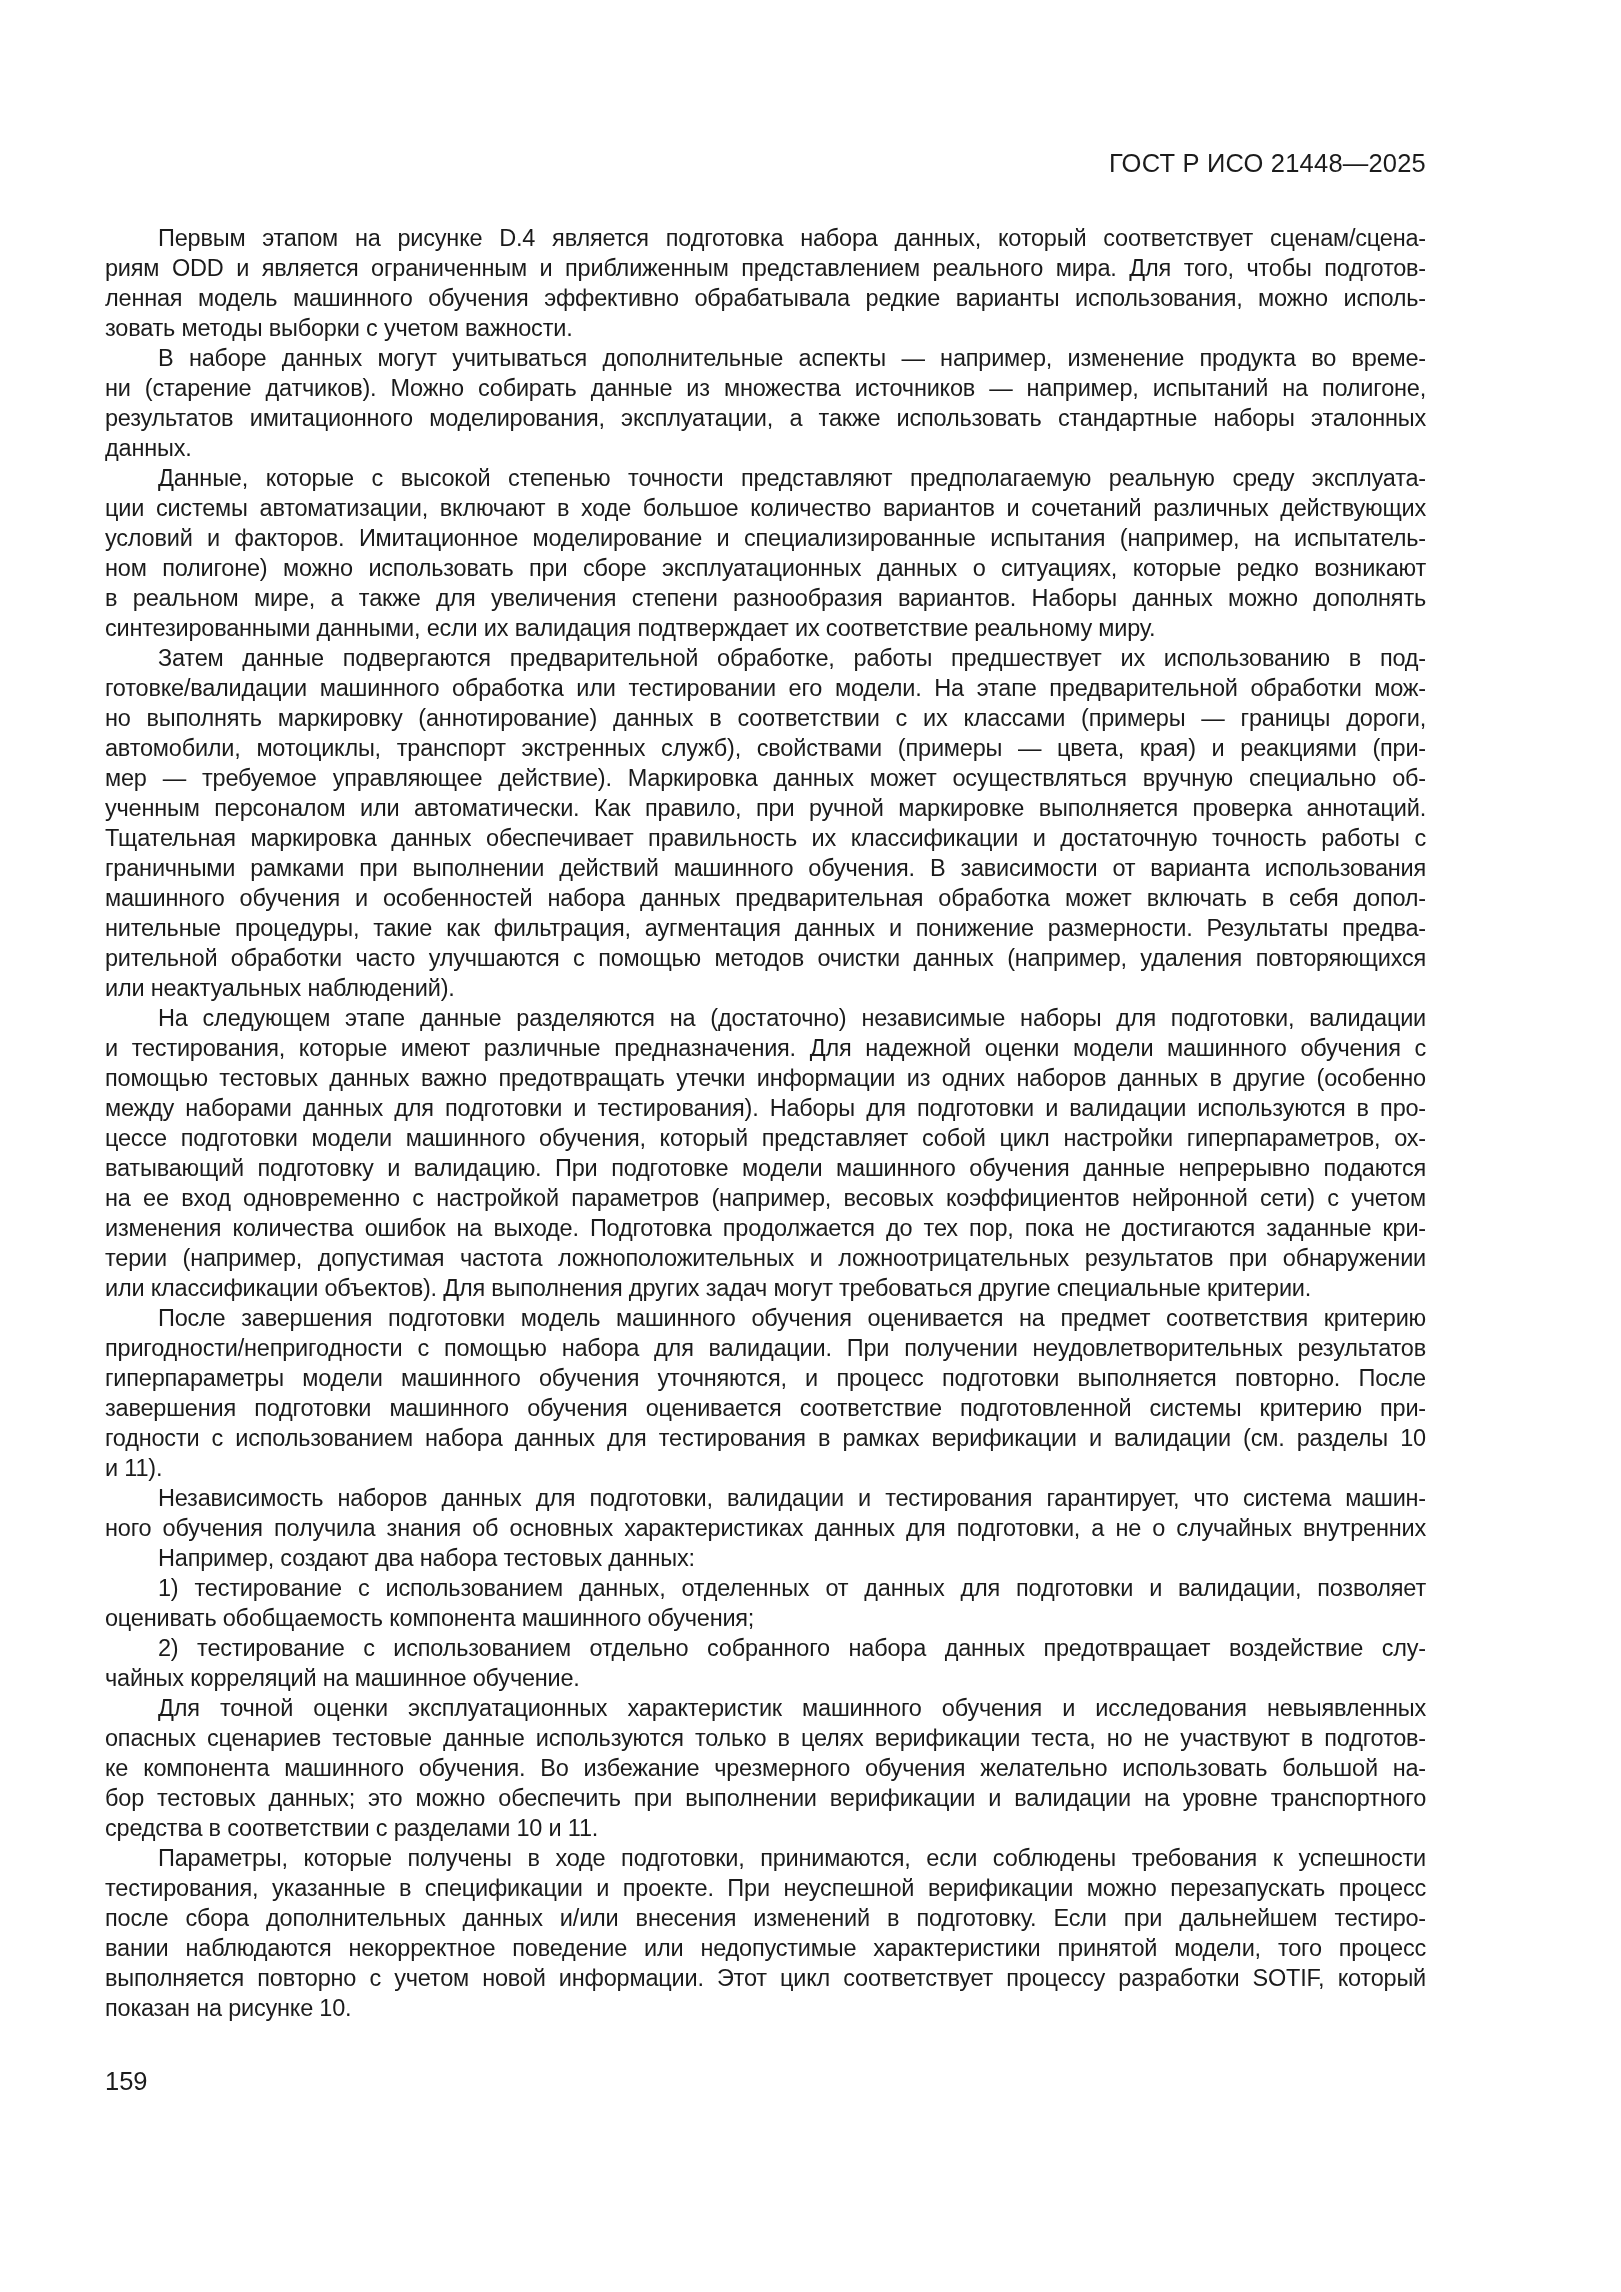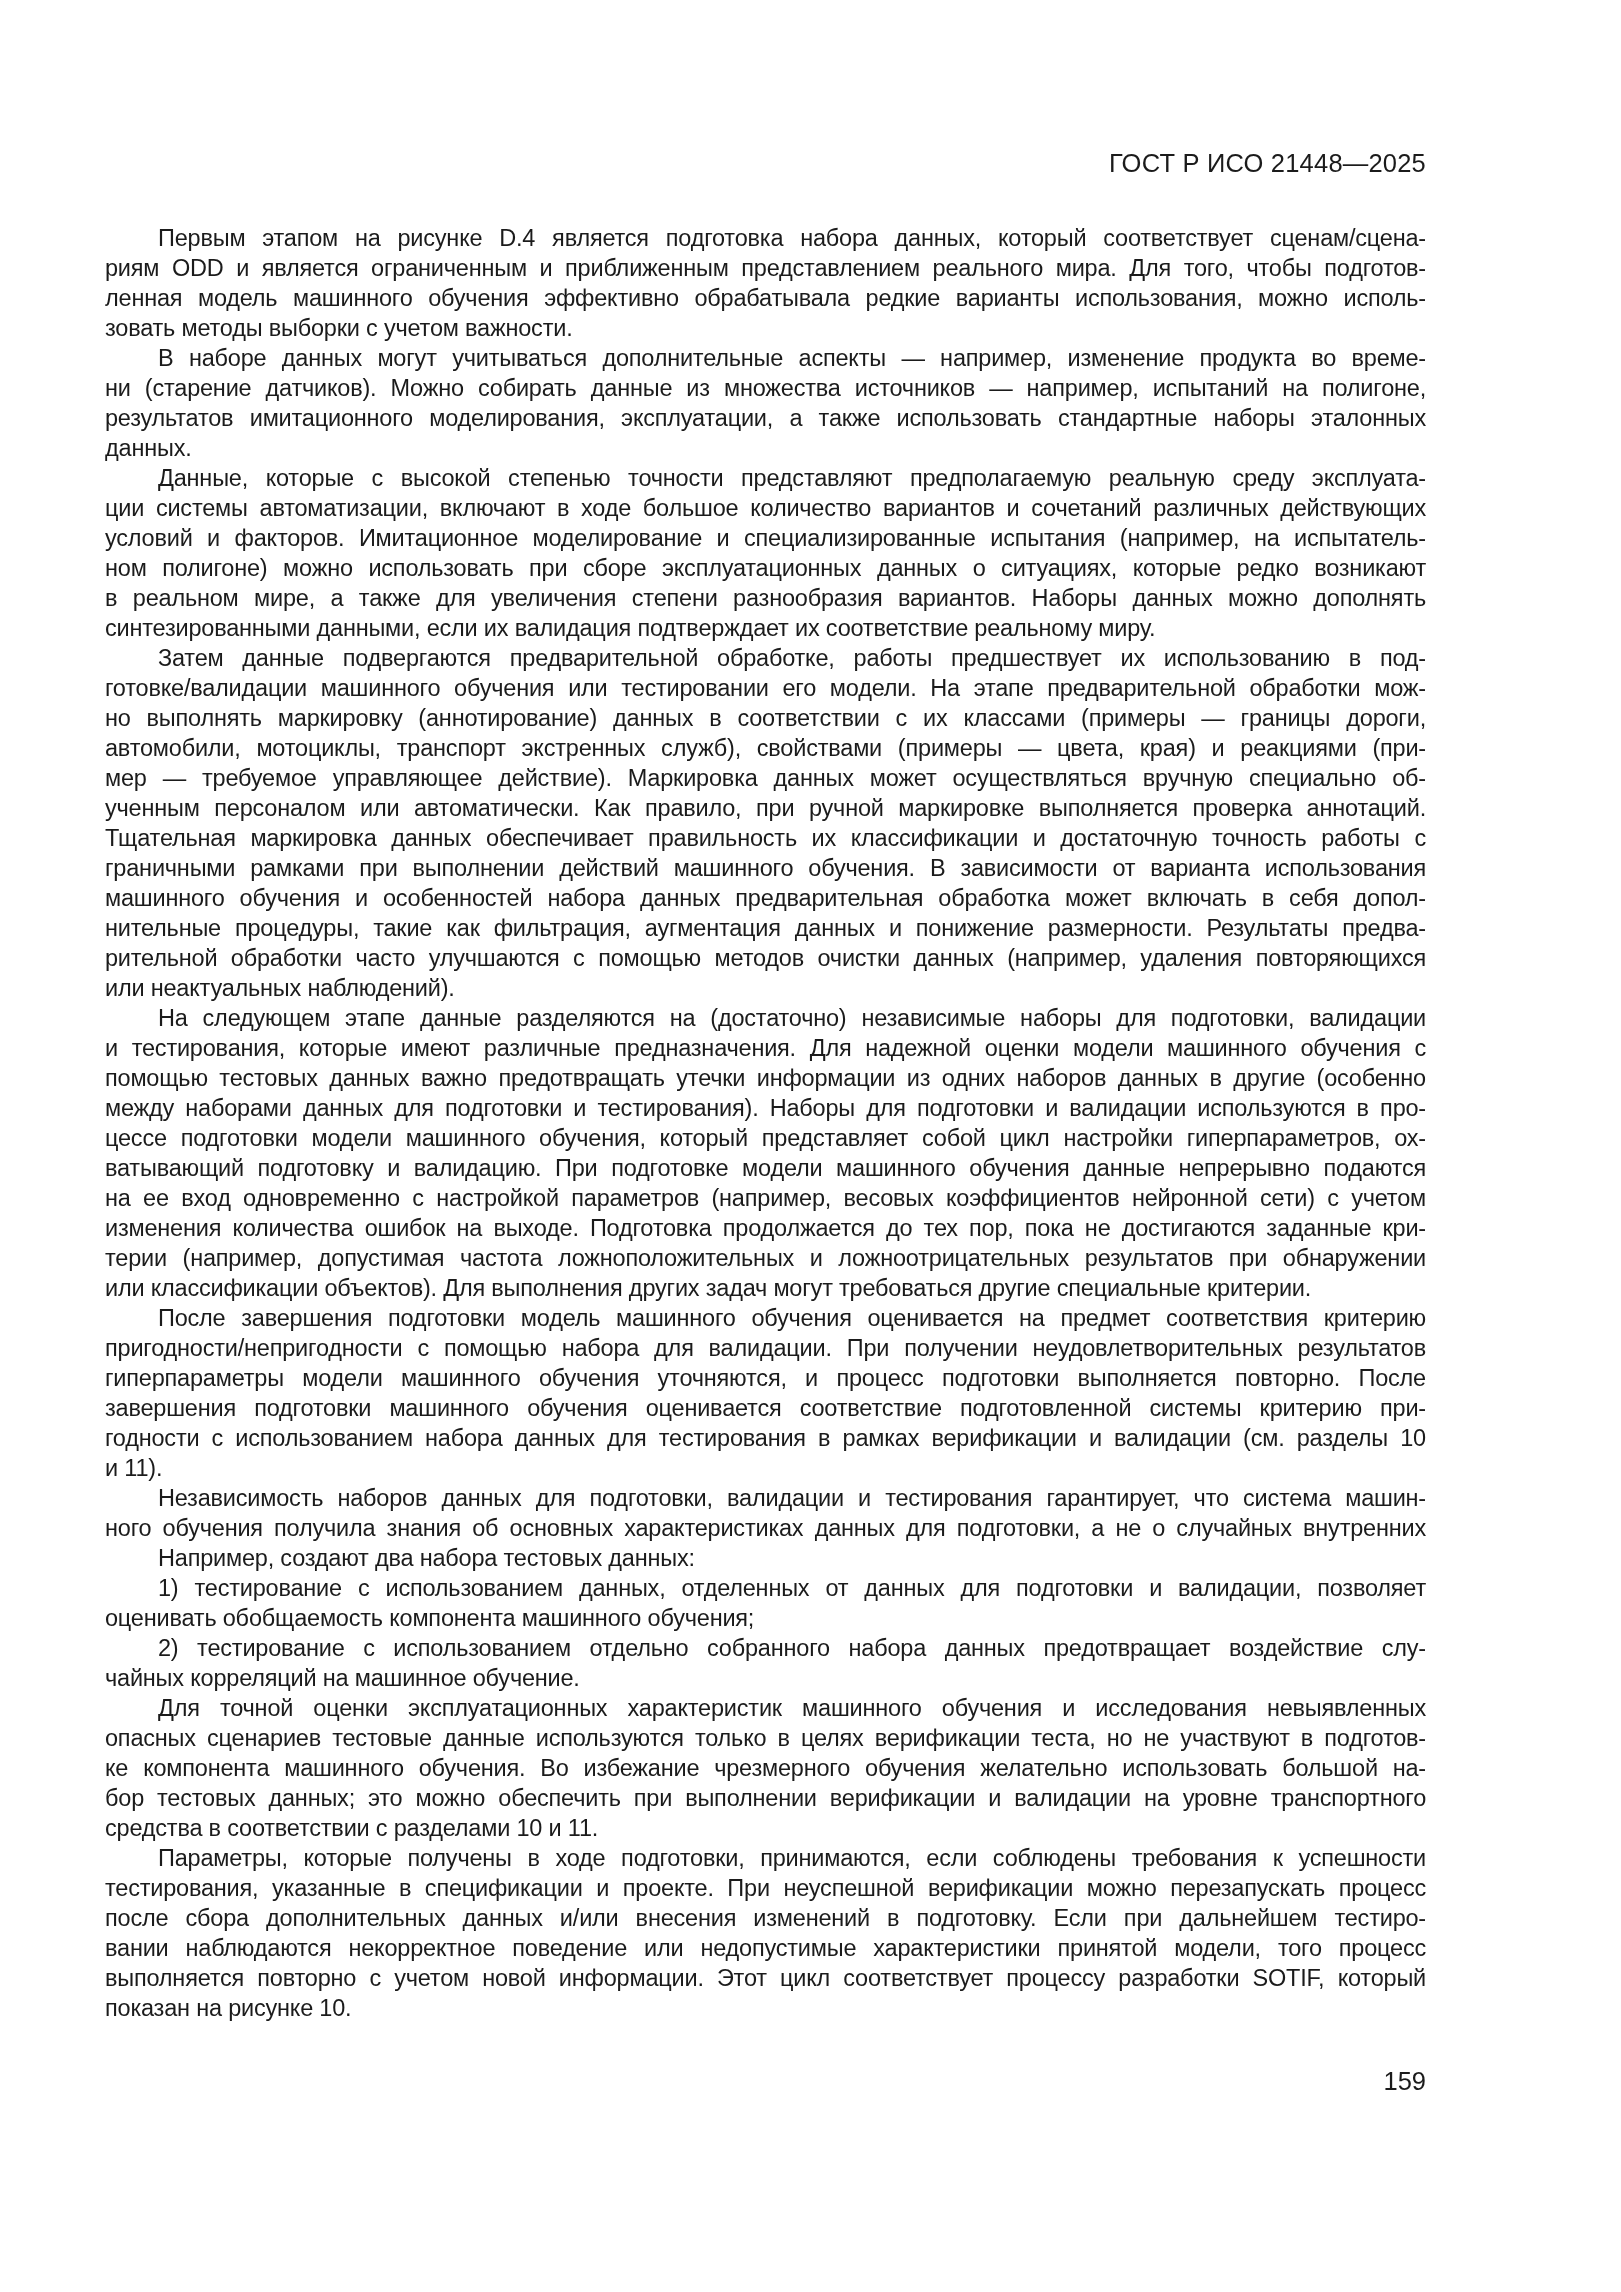--- a/index.html
+++ b/index.html
@@ -50,21 +50,20 @@
   }
   .line.last {
     text-align-last: left;
     white-space: normal;
   }
   .page-number {
     position: absolute;
     top: 2066px;
     left: 105px;
     width: 1321px;
-    text-align: right;
     font-size: 25.5px;
     line-height: 31px;
   }
 </style>
 </head>
 <body>
 
 <div class="page">
   <div class="running-header">ГОСТ Р ИСО 21448—2025</div>
 
@@ -77,21 +76,21 @@
       <div class="line">ни (старение датчиков). Можно собирать данные из множества источников — например, испытаний на полигоне,</div>
       <div class="line">результатов имитационного моделирования, эксплуатации, а также использовать стандартные наборы эталонных</div>
       <div class="line last">данных.</div>
       <div class="line first">Данные, которые с высокой степенью точности представляют предполагаемую реальную среду эксплуата-</div>
       <div class="line">ции системы автоматизации, включают в ходе большое количество вариантов и сочетаний различных действующих</div>
       <div class="line">условий и факторов. Имитационное моделирование и специализированные испытания (например, на испытатель-</div>
       <div class="line">ном полигоне) можно использовать при сборе эксплуатационных данных о ситуациях, которые редко возникают</div>
       <div class="line">в реальном мире, а также для увеличения степени разнообразия вариантов. Наборы данных можно дополнять</div>
       <div class="line last">синтезированными данными, если их валидация подтверждает их соответствие реальному миру.</div>
       <div class="line first">Затем данные подвергаются предварительной обработке, работы предшествует их использованию в под-</div>
-      <div class="line">готовке/валидации машинного обучения или тестировании его модели. На этапе предварительной обработки мож-</div>
+      <div class="line">готовке/валидации машинного обработка или тестировании его модели. На этапе предварительной обработки мож-</div>
       <div class="line">но выполнять маркировку (аннотирование) данных в соответствии с их классами (примеры — границы дороги,</div>
       <div class="line">автомобили, мотоциклы, транспорт экстренных служб), свойствами (примеры — цвета, края) и реакциями (при-</div>
       <div class="line">мер — требуемое управляющее действие). Маркировка данных может осуществляться вручную специально об-</div>
       <div class="line">ученным персоналом или автоматически. Как правило, при ручной маркировке выполняется проверка аннотаций.</div>
       <div class="line">Тщательная маркировка данных обеспечивает правильность их классификации и достаточную точность работы с</div>
       <div class="line">граничными рамками при выполнении действий машинного обучения. В зависимости от варианта использования</div>
       <div class="line">машинного обучения и особенностей набора данных предварительная обработка может включать в себя допол-</div>
       <div class="line">нительные процедуры, такие как фильтрация, аугментация данных и понижение размерности. Результаты предва-</div>
       <div class="line">рительной обработки часто улучшаются с помощью методов очистки данных (например, удаления повторяющихся</div>
       <div class="line last">или неактуальных наблюдений).</div>

